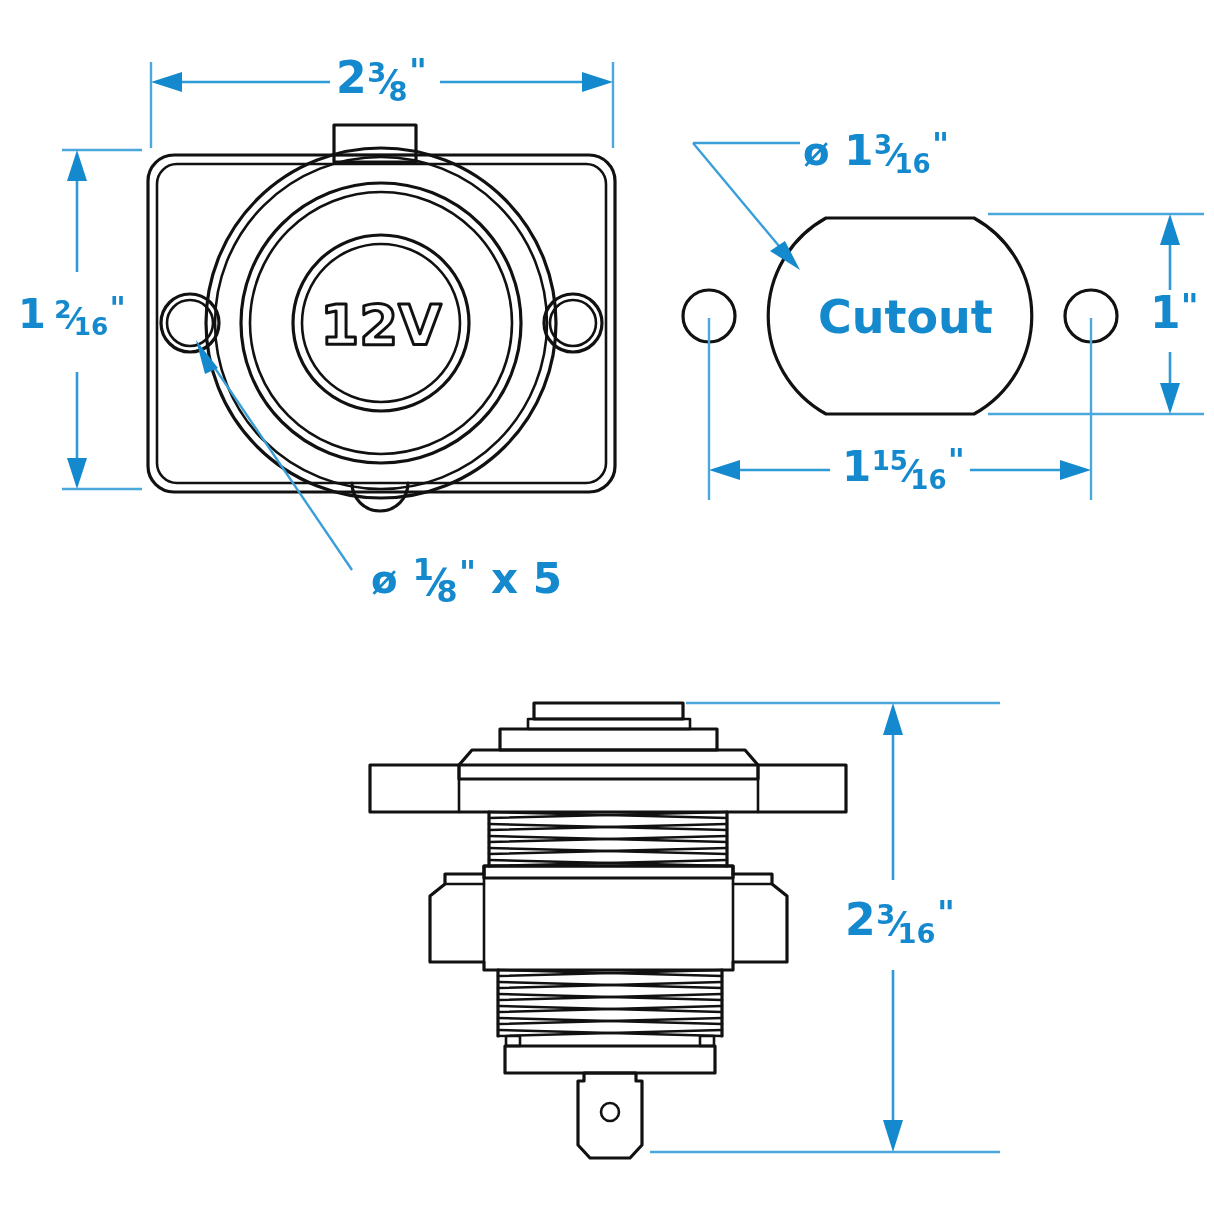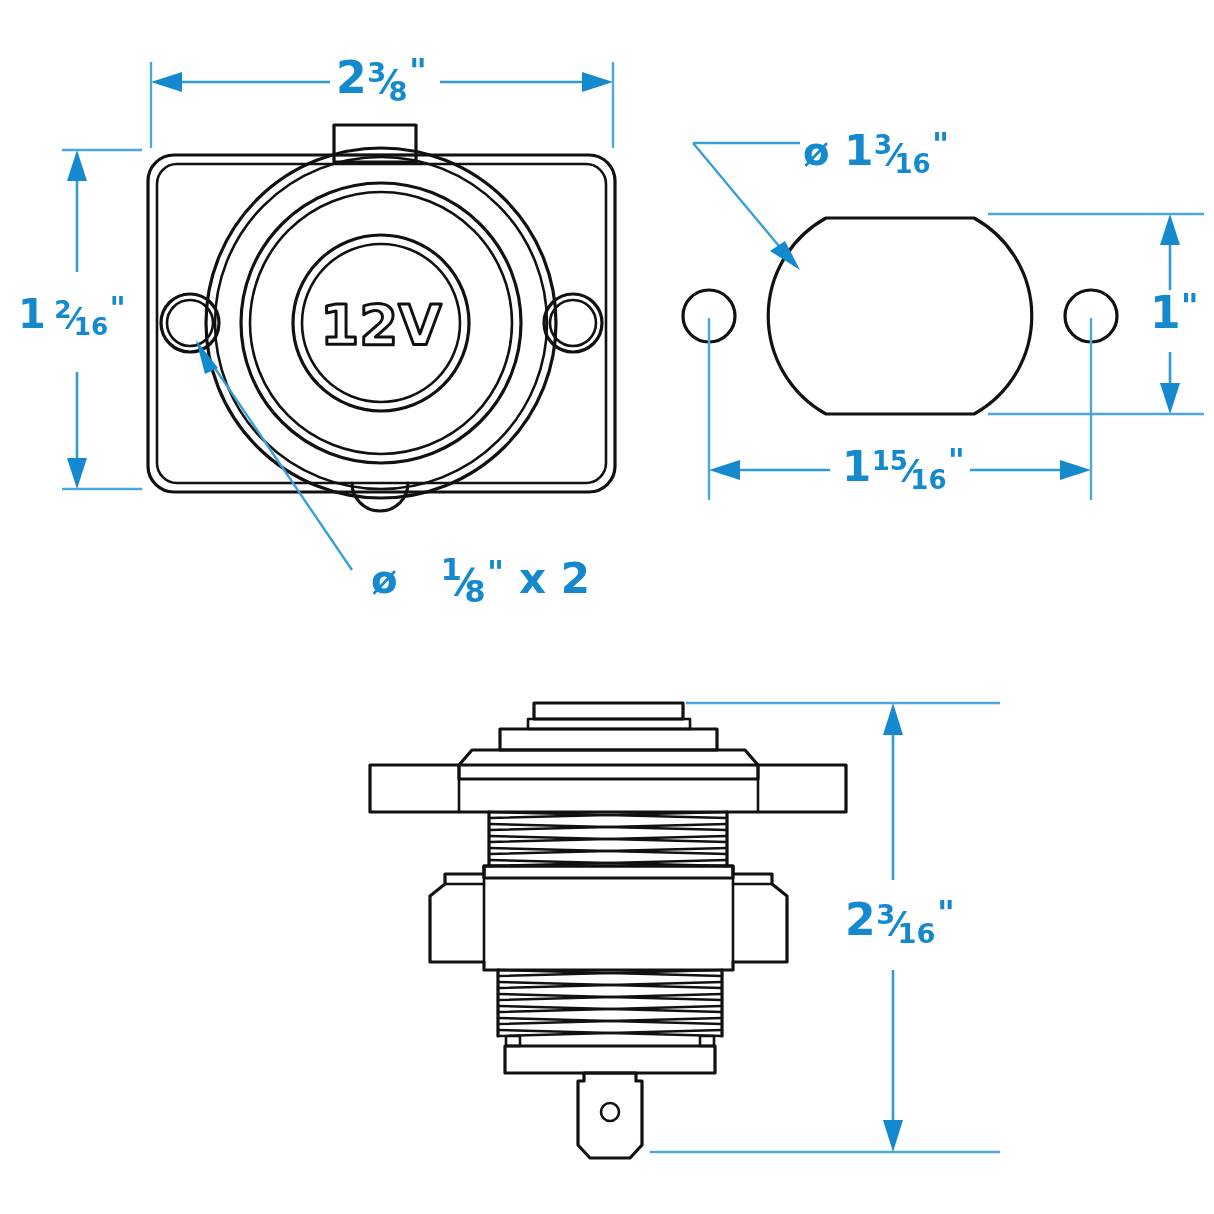--- a/index.html
+++ b/index.html
@@ -160,27 +160,30 @@
 
   <div class="lbl" style="left:336px;top:56px;font-size:44px;">
     <span>2</span><span class="frac"><span class="nu">3</span><span class="sl">⁄</span><span class="de">8</span></span><span class="qt">"</span>
   </div>
 
   <div class="lbl" style="left:18px;top:294px;font-size:40px;">
     <span>1</span> <span class="frac"><span class="nu">2</span><span class="sl">⁄</span><span class="de">16</span></span><span class="qt">"</span>
   </div>
 
   <div class="lbl" style="left:371px;top:558px;font-size:42px;">
-    <span class="dia">ø</span>&nbsp;<span class="frac" style="font-size:0.72em;margin-left:28px;"><span class="nu">1</span><span class="sl">⁄</span><span class="de">8</span></span><span class="qt">"</span>&nbsp;<span>x 2</span>
+    <span class="dia">ø</span>&nbsp;<span class="frac" style="font-size:0.72em;"><span class="nu">1</span><span class="sl">⁄</span><span class="de">8</span></span><span class="qt">"</span>&nbsp;<span>x 5</span>
   </div>
 
   <div class="lbl" style="left:803px;top:130px;font-size:42px;">
     <span class="dia">ø</span>&nbsp;<span>1</span><span class="frac"><span class="nu">3</span><span class="sl">⁄</span><span class="de">16</span></span><span class="qt">"</span>
   </div>
 
+  <div class="lbl" style="left:818px;top:294px;font-size:46px;">
+    <span>Cutout</span>
+  </div>
 
   <div class="lbl" style="left:1150px;top:291px;font-size:44px;">
     <span>1</span><span class="qt">"</span>
   </div>
 
   <div class="lbl" style="left:842px;top:446px;font-size:42px;">
     <span>1</span><span class="frac"><span class="nu">15</span><span class="sl">⁄</span><span class="de">16</span></span><span class="qt">"</span>
   </div>
 
   <div class="lbl" style="left:845px;top:898px;font-size:44px;">

